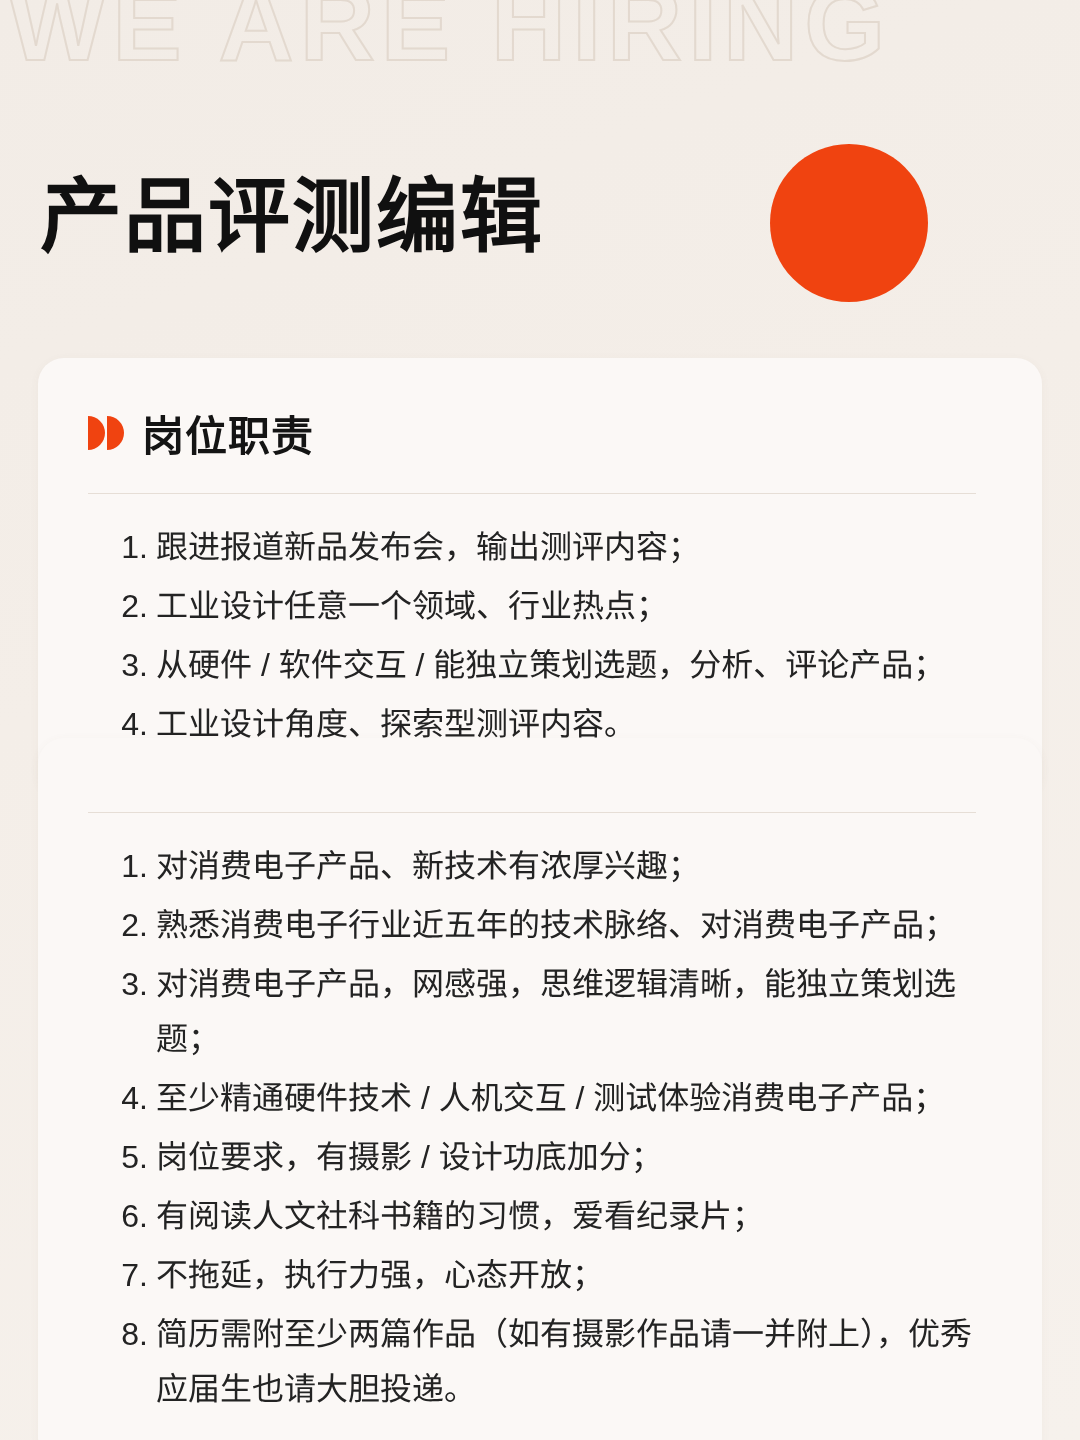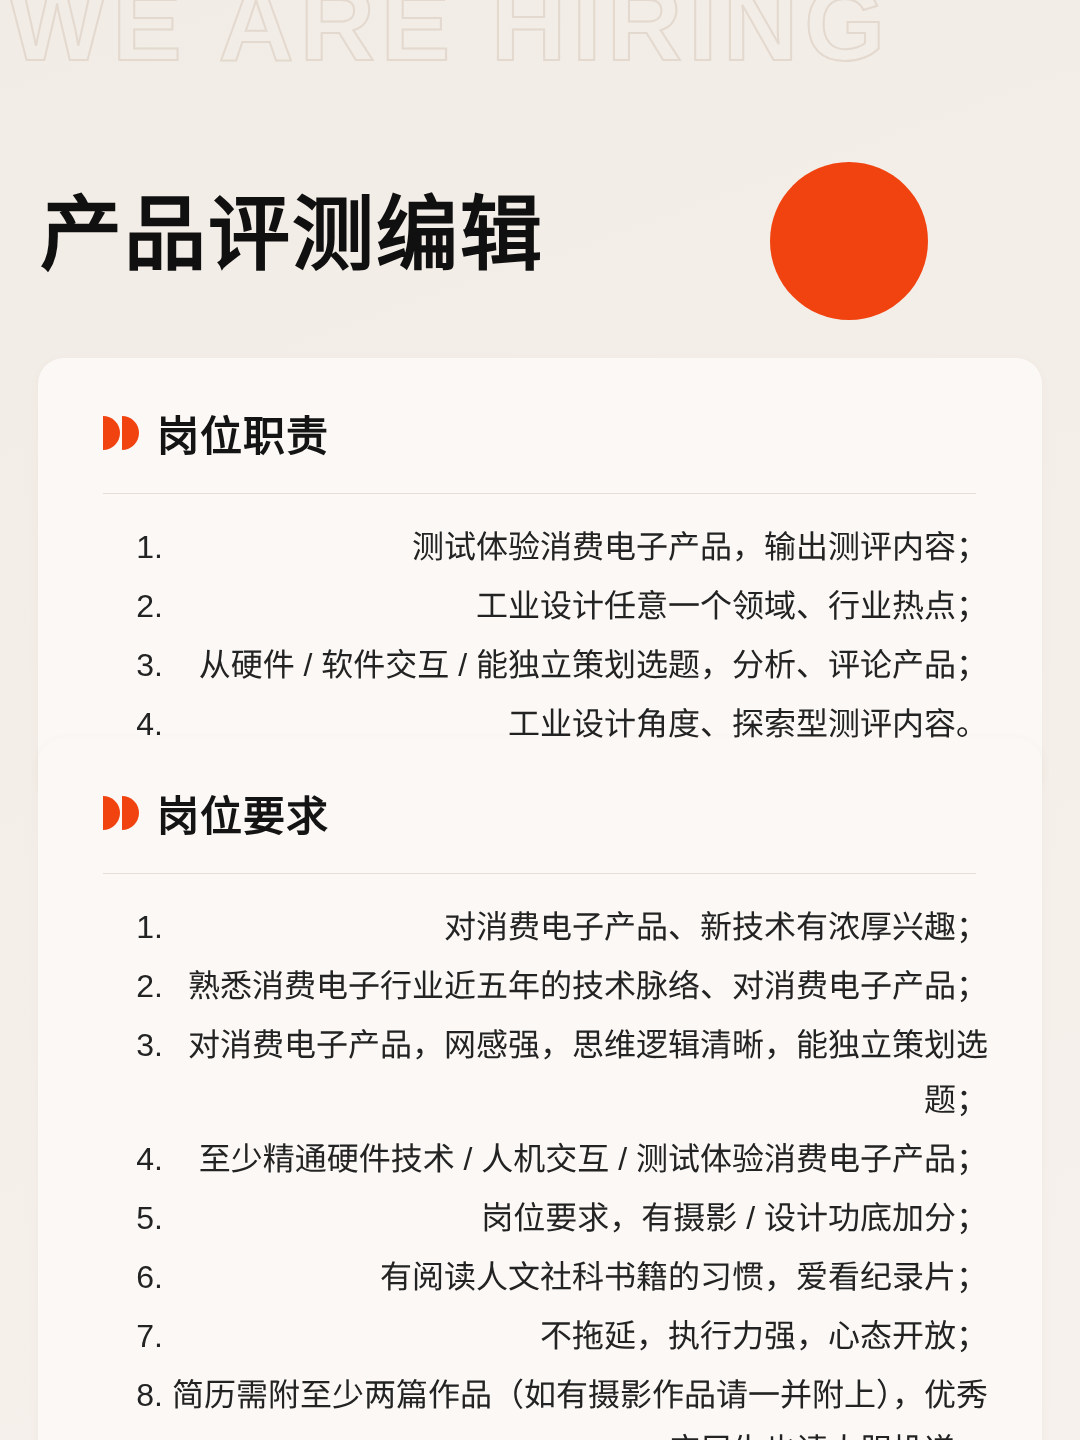--- a/index.html
+++ b/index.html
@@ -29,21 +29,21 @@
     color: transparent;
     -webkit-text-stroke: 2px #e3d9cf;
     text-stroke: 2px #e3d9cf;
     white-space: nowrap;
     user-select: none;
   }
 
   
   .header {
     position: absolute;
-    top: 168px;
+    top: 150px;
     left: 0;
     width: 972px;
     height: 190px;
   }
 
   .job-title {
     position: absolute;
     left: 40px;
     top: 22px;
     font-size: 82px;
@@ -63,23 +63,22 @@
     background: #f04310;
   }
 
   
   .card {
     position: absolute;
     left: 38px;
     width: 1004px;
     background: #fbf8f6;
     border-radius: 26px;
-    padding: 44px 44px 42px 43px;
+    padding: 44px 44px 42px 28px;
     box-shadow: 0 2px 10px rgba(120, 100, 85, 0.05);
-    text-align: right;
   }
 
   #card-duties { top: 358px; }
   #card-requirements { top: 738px; }
 
   .card-head {
     display: flex;
     align-items: center;
     gap: 16px;
     padding-left: 22px;
@@ -157,32 +156,28 @@
   <div class="dot-accent"></div>
 </div>
 
 <section class="card" id="card-duties">
   <div class="card-head">
     <span class="marker"></span>
     <h2 class="card-title">岗位职责</h2>
   </div>
   <div class="divider"></div>
   <ol class="items">
-    <li>测试体验消费电子产品，输出测评内容；</li>
+    <li>跟进报道新品发布会，输出测评内容；</li>
     <li>工业设计任意一个领域、行业热点；</li>
     <li>从硬件 / 软件交互 / 能独立策划选题，分析、评论产品；</li>
     <li>工业设计角度、探索型测评内容。</li>
   </ol>
 </section>
 
 <section class="card" id="card-requirements">
-  <div class="card-head">
-    <span class="marker"></span>
-    <h2 class="card-title">岗位要求</h2>
-  </div>
   <div class="divider"></div>
   <ol class="items">
     <li>对消费电子产品、新技术有浓厚兴趣；</li>
     <li>熟悉消费电子行业近五年的技术脉络、对消费电子产品；</li>
     <li>对消费电子产品，网感强，思维逻辑清晰，能独立策划选题；</li>
     <li>至少精通硬件技术 / 人机交互 / 测试体验消费电子产品；</li>
     <li>岗位要求，有摄影 / 设计功底加分；</li>
     <li>有阅读人文社科书籍的习惯，爱看纪录片；</li>
     <li>不拖延，执行力强，心态开放；</li>
     <li>简历需附至少两篇作品（如有摄影作品请一并附上），优秀应届生也请大胆投递。</li>

